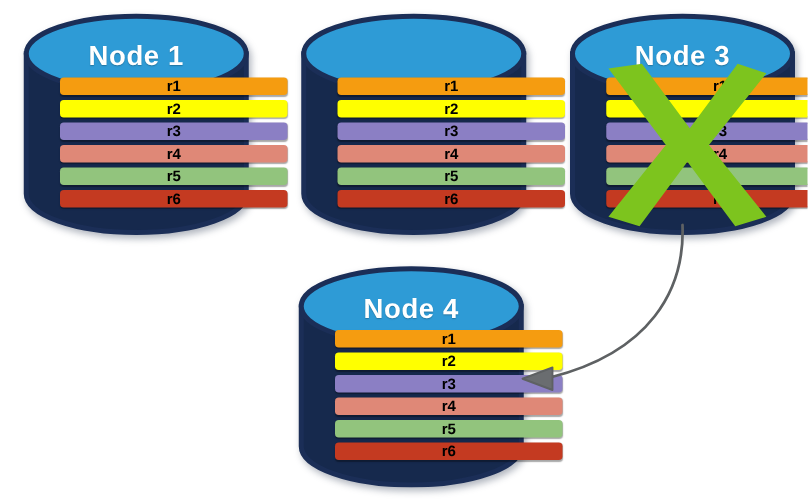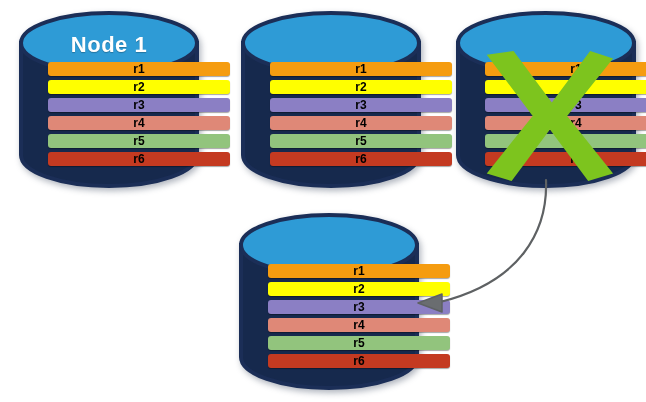--- a/index.html
+++ b/index.html
@@ -142,20 +142,21 @@
         <span class="row-label">r6</span>
       </div>
     </div>
   </div>
 
   <div class="node" style="left:455px; top:10px; width:182px; height:178px;">
     <svg class="node-body" viewBox="0 0 182 178">
       <path d="M3 33 L3 145 A88 31 0 0 0 179 145 L179 33 Z" fill="#16294D" stroke="#1B2E57" stroke-width="4"></path>
       <ellipse cx="91" cy="33" rx="88" ry="30" fill="#2E9BD6" stroke="#1B2E57" stroke-width="4"></ellipse>
     </svg>
+    <div class="node-top-label" style="top:22px;">Node  3</div>
     <div class="rows" style="top:52px; padding:0 30px;">
       <div class="row" style="background:#F59C10;">
         <span class="row-label">r1</span>
       </div>
       <div class="row" style="background:#FFFF00;">
         <span class="row-label">r2</span>
       </div>
       <div class="row" style="background:#8B7FC4;">
         <span class="row-label">r3</span>
       </div>
@@ -175,20 +176,21 @@
         <polygon points="6,6 34,2 74,56 114,2 138,10 90,70 138,130 112,138 72,84 32,138 6,130 54,70"></polygon>
       </g>
     </svg>
   </div>
 
   <div class="node" style="left:238px; top:212px; width:182px; height:178px;">
     <svg class="node-body" viewBox="0 0 182 178">
       <path d="M3 33 L3 145 A88 31 0 0 0 179 145 L179 33 Z" fill="#16294D" stroke="#1B2E57" stroke-width="4"></path>
       <ellipse cx="91" cy="33" rx="88" ry="30" fill="#2E9BD6" stroke="#1B2E57" stroke-width="4"></ellipse>
     </svg>
+    <div class="node-top-label" style="top:22px;">Node  4</div>
     <div class="rows" style="top:52px; padding:0 30px;">
       <div class="row" style="background:#F59C10;">
         <span class="row-label">r1</span>
       </div>
       <div class="row" style="background:#FFFF00;">
         <span class="row-label">r2</span>
       </div>
       <div class="row" style="background:#8B7FC4;">
         <span class="row-label">r3</span>
       </div>

